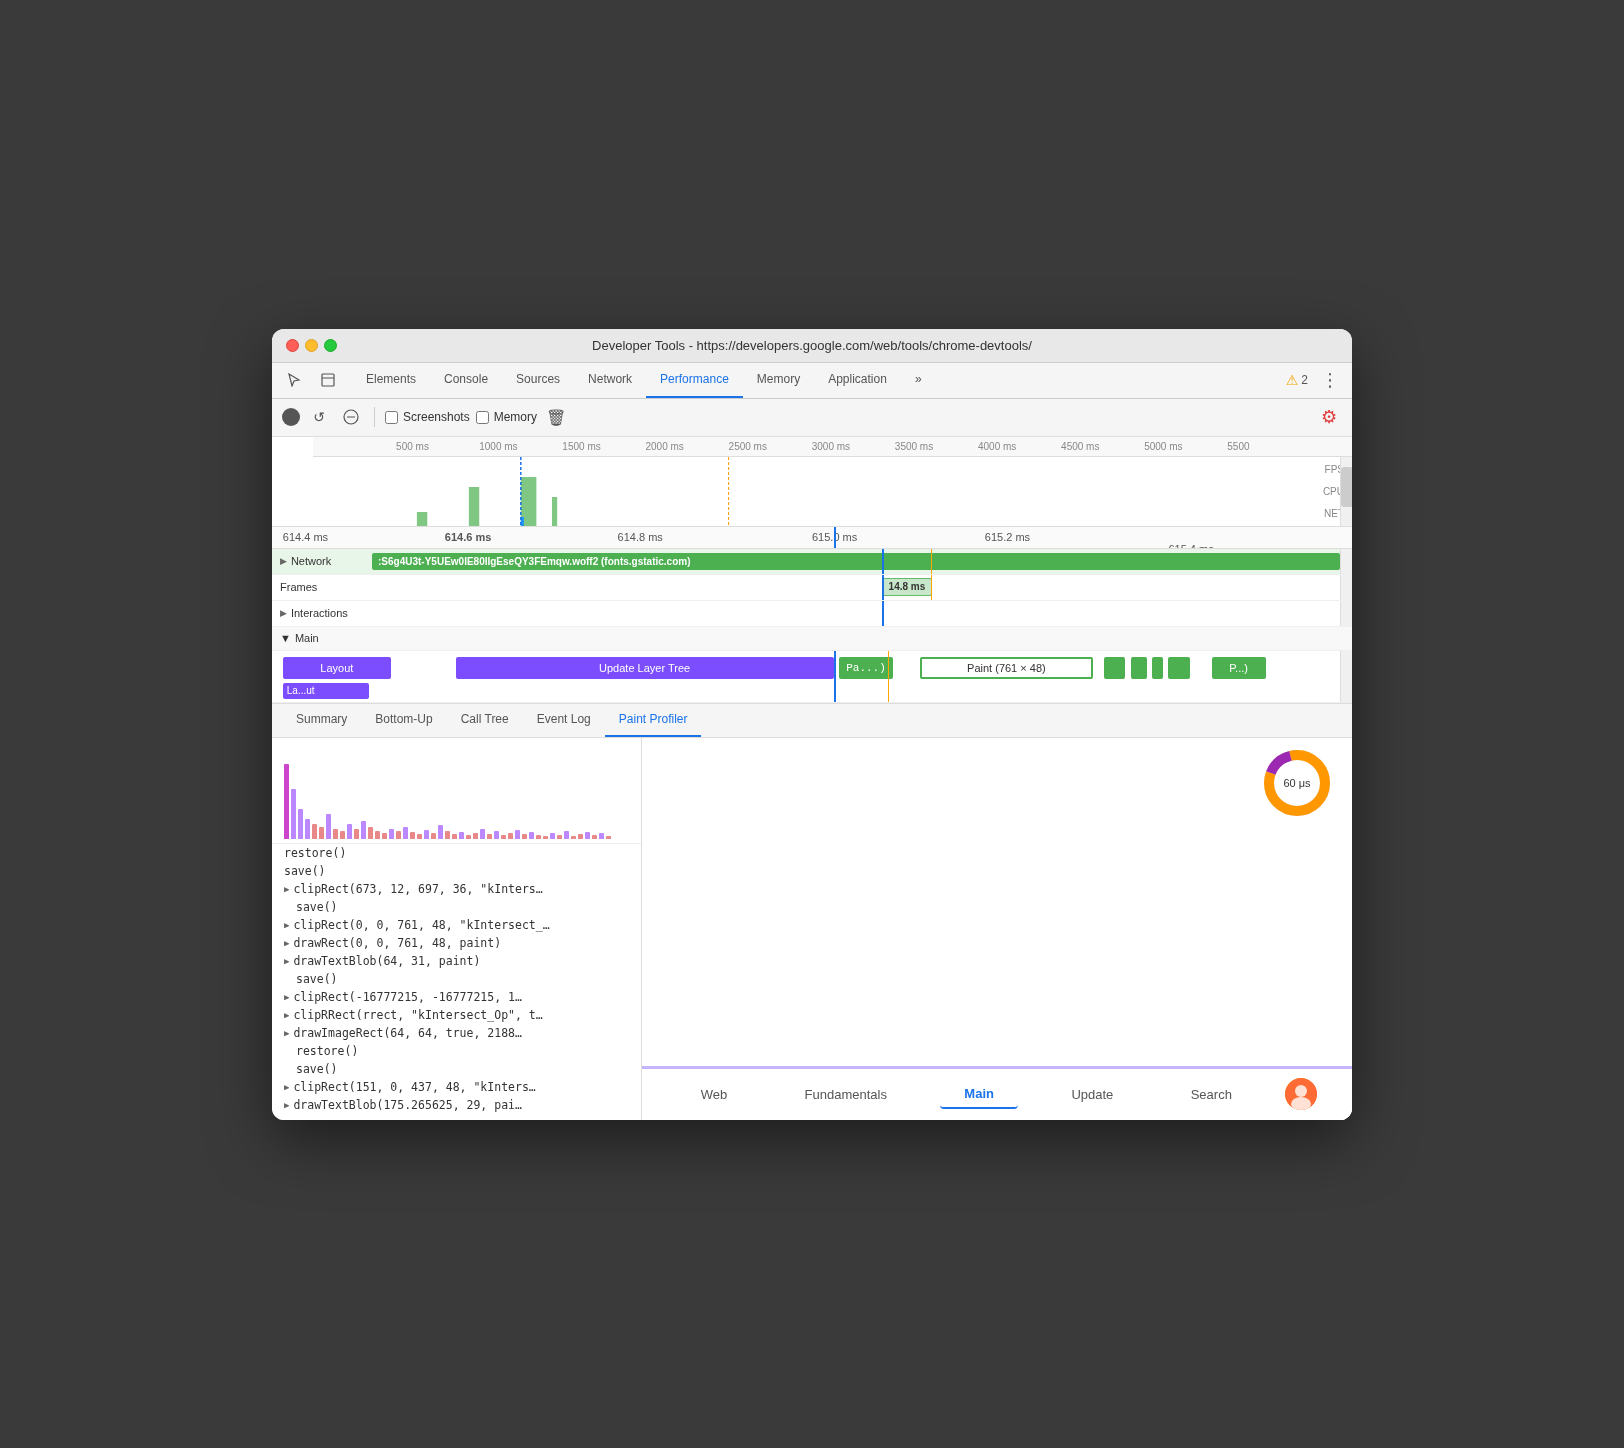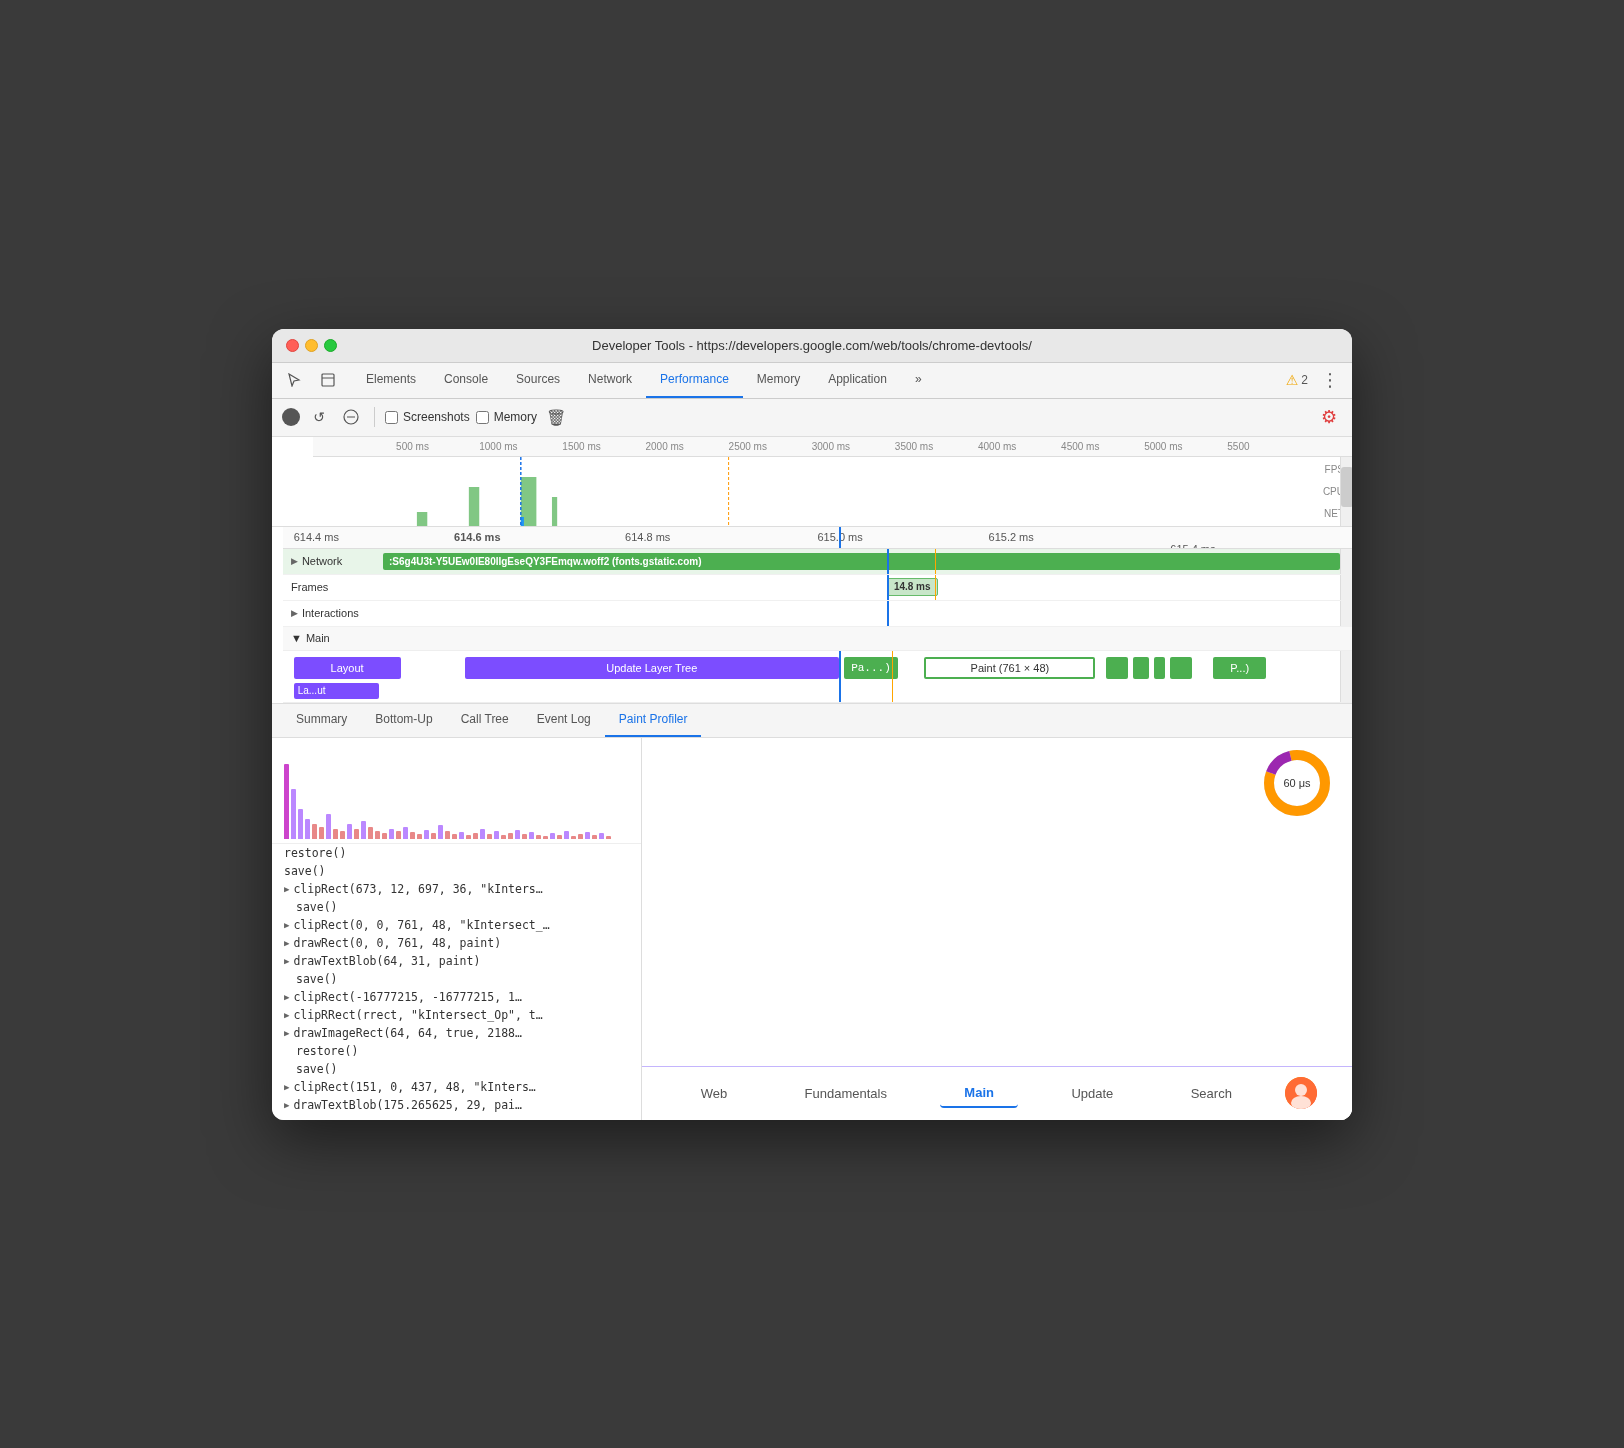--- a/index.html
+++ b/index.html
@@ -176,21 +176,20 @@
       align-items: center;
       padding-left: 4px;
       font-size: 10px;
       color: #888;
       overflow: hidden;
     }
     
     .detail-timeline {
       background: white;
       border-bottom: 1px solid #ddd;
-      padding-left: 11px;
     }
     .timeline-ruler-detail {
       height: 22px;
       background: #fafafa;
       border-bottom: 1px solid #ddd;
       display: flex;
       align-items: center;
       font-size: 11px;
       color: #555;
       position: relative;
@@ -727,21 +726,21 @@
 
             <circle cx="35" cy="35" r="28" fill="none" stroke="#e0e0e0" stroke-width="10"></circle>
 
             <circle cx="35" cy="35" r="28" fill="none" stroke="#ff9800" stroke-width="10" stroke-dasharray="149 27" stroke-dashoffset="7" transform="rotate(-90 35 35)"></circle>
 
             <circle cx="35" cy="35" r="28" fill="none" stroke="#9c27b0" stroke-width="10" stroke-dasharray="27 149" stroke-dashoffset="-142" transform="rotate(-90 35 35)"></circle>
           </svg>
           <div class="donut-label">60 μs</div>
         </div>
 
-        <div class="bottom-nav" style="position:absolute; bottom:0; left:0; right:0; border-top:1px solid #c4b5fd;">
+        <div class="bottom-nav" style="position:absolute; bottom:0; left:0; right:0; border-top:3px solid #c4b5fd;">
           <div class="nav-item">Web</div>
           <div class="nav-item">Fundamentals</div>
           <div class="nav-item active">Main</div>
           <div class="nav-item">Update</div>
           <div class="nav-item">Search</div>
           <div class="nav-avatar">
 
             <svg width="32" height="32" viewBox="0 0 32 32">
               <circle cx="16" cy="16" r="16" fill="#ff6b35"></circle>
               <circle cx="16" cy="13" r="6" fill="#fff" opacity="0.8"></circle>

